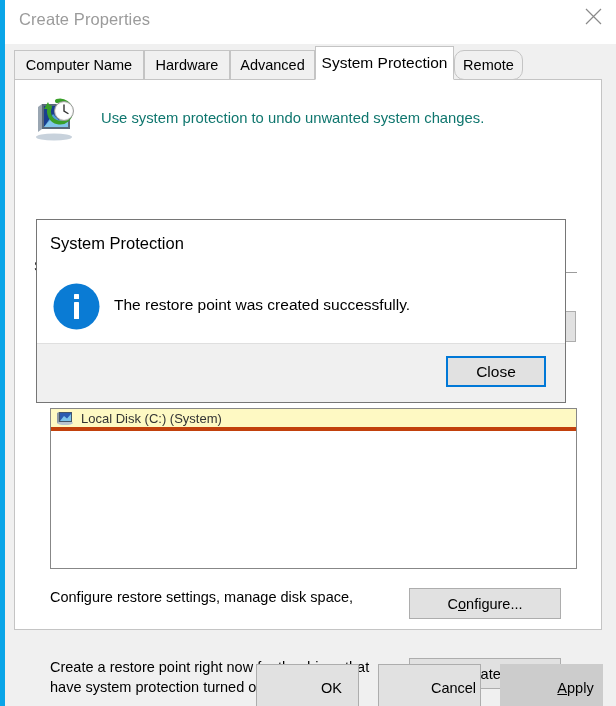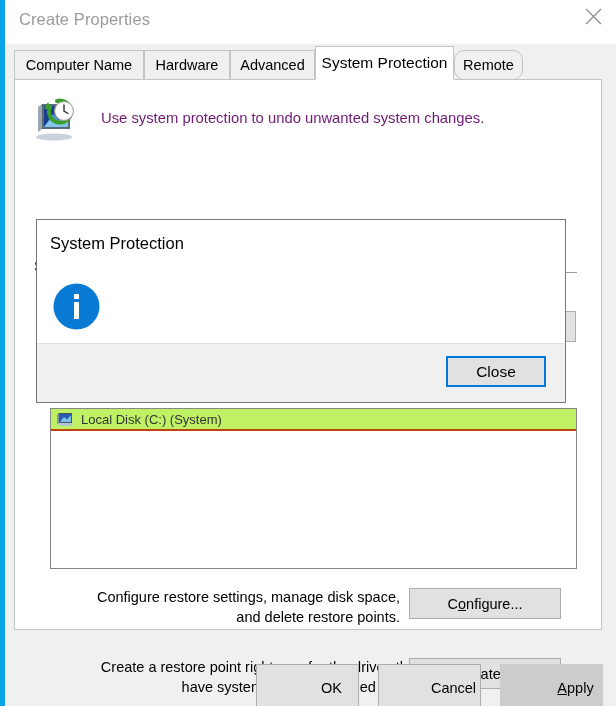--- a/index.html
+++ b/index.html
@@ -109,21 +109,21 @@
   }
   #protection-icon {
     position: absolute;
     left: 0; top: 2px;
     width: 46px; height: 44px;
   }
   #banner-text {
     position: absolute;
     left: 68px; top: 14px;
     font-size: 14.8px;
-    color: #701a75;
+    color: #0f766e;
     white-space: nowrap;
   }
 
   
   #restore-group-label {
     position: absolute;
     left: 19px; top: 178px;
     font-size: 14.8px;
     color: #000;
     background: #fff;
@@ -169,43 +169,42 @@
     background: #ffffff;
     border: 1px solid #878787;
     box-sizing: border-box;
     overflow: hidden;
   }
   #restore-list-row {
     position: absolute;
     left: 0; top: 0;
     width: 100%;
     height: 22px;
-    background: #bef264;
-    border-bottom: 2px solid #c2410c;
+    background: #fef9c3;
+    border-bottom: 4px solid #c2410c;
     display: flex;
     align-items: center;
     padding-left: 4px;
     box-sizing: border-box;
     font-size: 13px;
     color: #333;
   }
   #row-drive-icon {
     width: 20px; height: 16px;
     margin-right: 6px;
     flex: none;
   }
 
   
   .settings-row-text {
     position: absolute;
     font-size: 14.5px;
     color: #000;
     line-height: 20px;
     width: 350px;
-    text-align: right;
   }
   .gray-button {
     position: absolute;
     background: #e1e1e1;
     border: 1px solid #adadad;
     box-sizing: border-box;
     font-size: 14.5px;
     color: #000;
     display: flex;
     align-items: center;
@@ -347,21 +346,20 @@
           <path d="M2 3 L4 2 L4 12 L2 13 Z" fill="#8a97a5"></path>
           <rect x="4" y="2" width="13" height="10" fill="#44566a"></rect>
           <rect x="5" y="3" width="11" height="8" fill="#2a5bb0"></rect>
           <path d="M5 11 L9 6 L12 8.5 L16 4 L16 11 Z" fill="#7bc3ea"></path>
         </svg>
         <span>Local Disk (C:) (System)</span>
       </div>
     </div>
 
     <div class="settings-row-text" style="left:35px; top:507px;">Configure restore settings, manage disk space,</div>
-    <div class="settings-row-text" style="left:35px; top:527px;">and delete restore points.</div>
     <div class="gray-button" style="left:394px; top:508px; width:152px; height:31px;justify-content:center;">
       <span><span>C</span><span class="acc">o</span><span>nfigure...</span></span>
     </div>
 
     <div class="settings-row-text" style="left:35px; top:577px; width:370px;">Create a restore point right now for the drives that</div>
     <div class="settings-row-text" style="left:35px; top:597px;">have system protection turned on.</div>
     <div class="gray-button" style="left:394px; top:578px; width:152px; height:31px;">
       <span><span class="acc">C</span><span>reate...</span></span>
     </div>
 
@@ -373,18 +371,19 @@
     <span><span class="acc">A</span><span>pply</span></span>
   </div>
 
   <div id="modal">
     <div id="modal-title">System Protection</div>
     <svg id="modal-info-icon" viewBox="0 0 47 47">
       <circle cx="23.5" cy="23.5" r="23" fill="#0a7bd4"></circle>
       <rect x="21" y="11" width="5" height="5" rx="0.6" fill="#ffffff"></rect>
       <rect x="21" y="19" width="5" height="17" rx="0.6" fill="#ffffff"></rect>
     </svg>
+    <div id="modal-message">The restore point was created successfully.</div>
     <div id="modal-footer">
       <div id="modal-close-button">Close</div>
     </div>
   </div>
 
 </div>
 
 </body></html>

